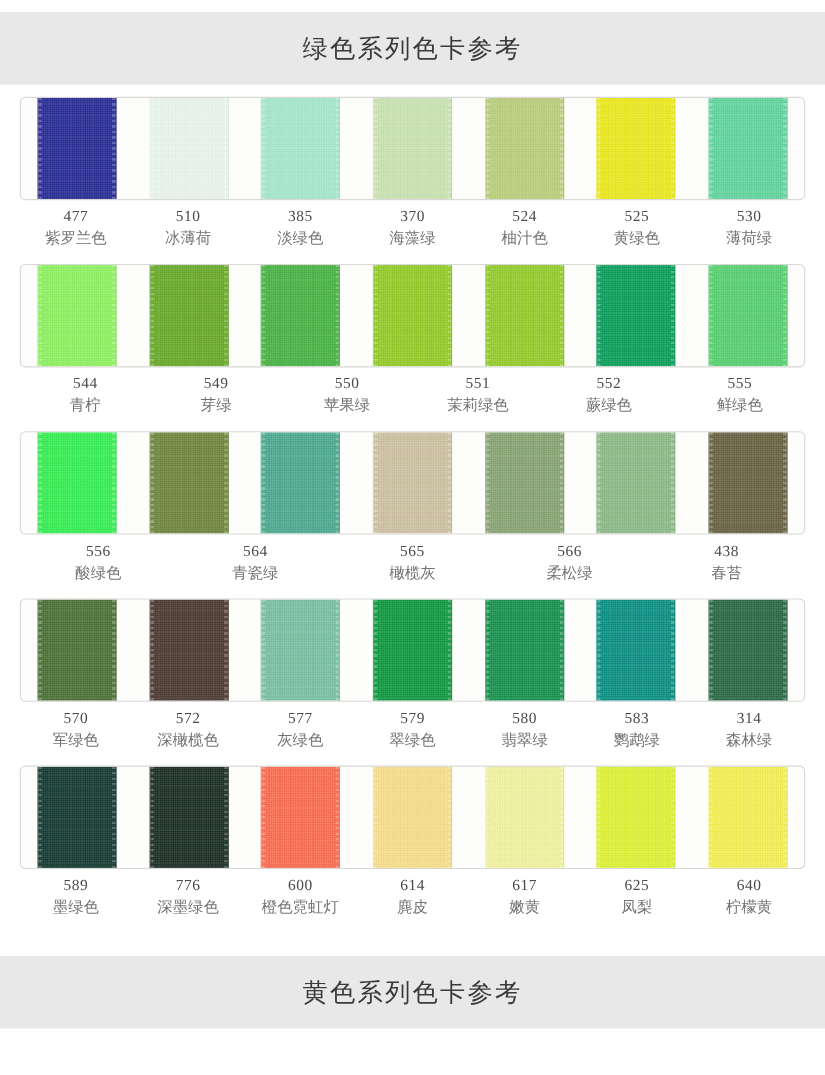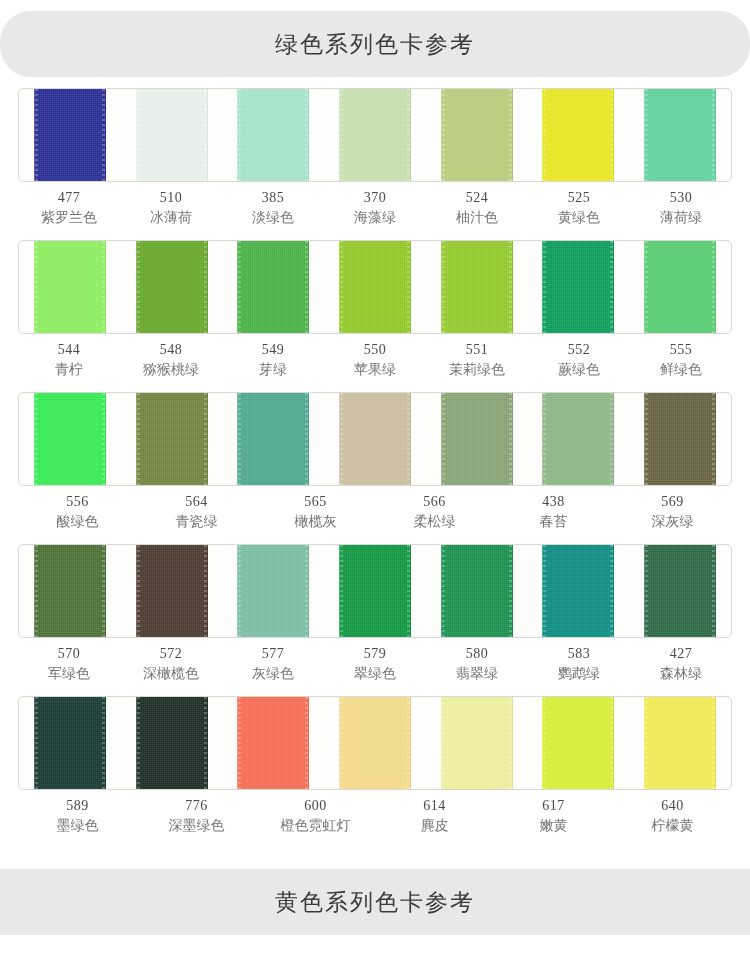--- a/index.html
+++ b/index.html
@@ -31,21 +31,21 @@
     box-sizing: border-box;
   }
   .banner-title {
     font-size: 23px;
     letter-spacing: 2px;
     color: #3a3a3a;
     font-family: "DejaVu Sans", "Liberation Sans", sans-serif;
     font-weight: 400;
     white-space: nowrap;
   }
-  .banner-top { margin-top: 11px; border-radius: 31px; }
+  .banner-top { margin-top: 11px; }
   .banner-bottom { margin-top: 21px; }
 
   
   .rows {
     padding-top: 11px;
   }
   .color-row {
     position: relative;
     width: 610px;
     height: 152px;
@@ -220,24 +220,20 @@
               <div class="ribbon" style="background-color: rgb(90, 209, 115);"></div>
             </div>
           </div>
         </div>
         <div class="labels">
           <div class="label-cell">
             <div class="label-code">544</div>
             <div class="label-name">青柠</div>
           </div>
           <div class="label-cell">
-            <div class="label-code">548</div>
-            <div class="label-name">猕猴桃绿</div>
-          </div>
-          <div class="label-cell">
             <div class="label-code">549</div>
             <div class="label-name">芽绿</div>
           </div>
           <div class="label-cell">
             <div class="label-code">550</div>
             <div class="label-name">苹果绿</div>
           </div>
           <div class="label-cell">
             <div class="label-code">551</div>
             <div class="label-name">茉莉绿色</div>
@@ -292,24 +288,20 @@
             <div class="label-name">橄榄灰</div>
           </div>
           <div class="label-cell">
             <div class="label-code">566</div>
             <div class="label-name">柔松绿</div>
           </div>
           <div class="label-cell">
             <div class="label-code">438</div>
             <div class="label-name">春苔</div>
           </div>
-          <div class="label-cell">
-            <div class="label-code">569</div>
-            <div class="label-name">深灰绿</div>
-          </div>
         </div>
       </div>
       <div class="color-row">
         <div class="card">
           <div class="ribbon-track">
             <div class="cell">
               <div class="ribbon" style="background-color: rgb(77, 115, 56);"></div>
             </div>
             <div class="cell">
               <div class="ribbon" style="background-color: rgb(76, 60, 51);"></div>
@@ -350,21 +342,21 @@
           </div>
           <div class="label-cell">
             <div class="label-code">580</div>
             <div class="label-name">翡翠绿</div>
           </div>
           <div class="label-cell">
             <div class="label-code">583</div>
             <div class="label-name">鹦鹉绿</div>
           </div>
           <div class="label-cell">
-            <div class="label-code">427</div>
+            <div class="label-code">314</div>
             <div class="label-name">森林绿</div>
           </div>
         </div>
       </div>
       <div class="color-row">
         <div class="card">
           <div class="ribbon-track">
             <div class="cell">
               <div class="ribbon" style="background-color: rgb(23, 60, 52);"></div>
             </div>
@@ -403,20 +395,24 @@
           </div>
           <div class="label-cell">
             <div class="label-code">614</div>
             <div class="label-name">麂皮</div>
           </div>
           <div class="label-cell">
             <div class="label-code">617</div>
             <div class="label-name">嫩黄</div>
           </div>
           <div class="label-cell">
+            <div class="label-code">625</div>
+            <div class="label-name">凤梨</div>
+          </div>
+          <div class="label-cell">
             <div class="label-code">640</div>
             <div class="label-name">柠檬黄</div>
           </div>
         </div>
       </div>
     </div>
 
   <div class="banner banner-bottom">
     <div class="banner-title">黄色系列色卡参考</div>
   </div>

